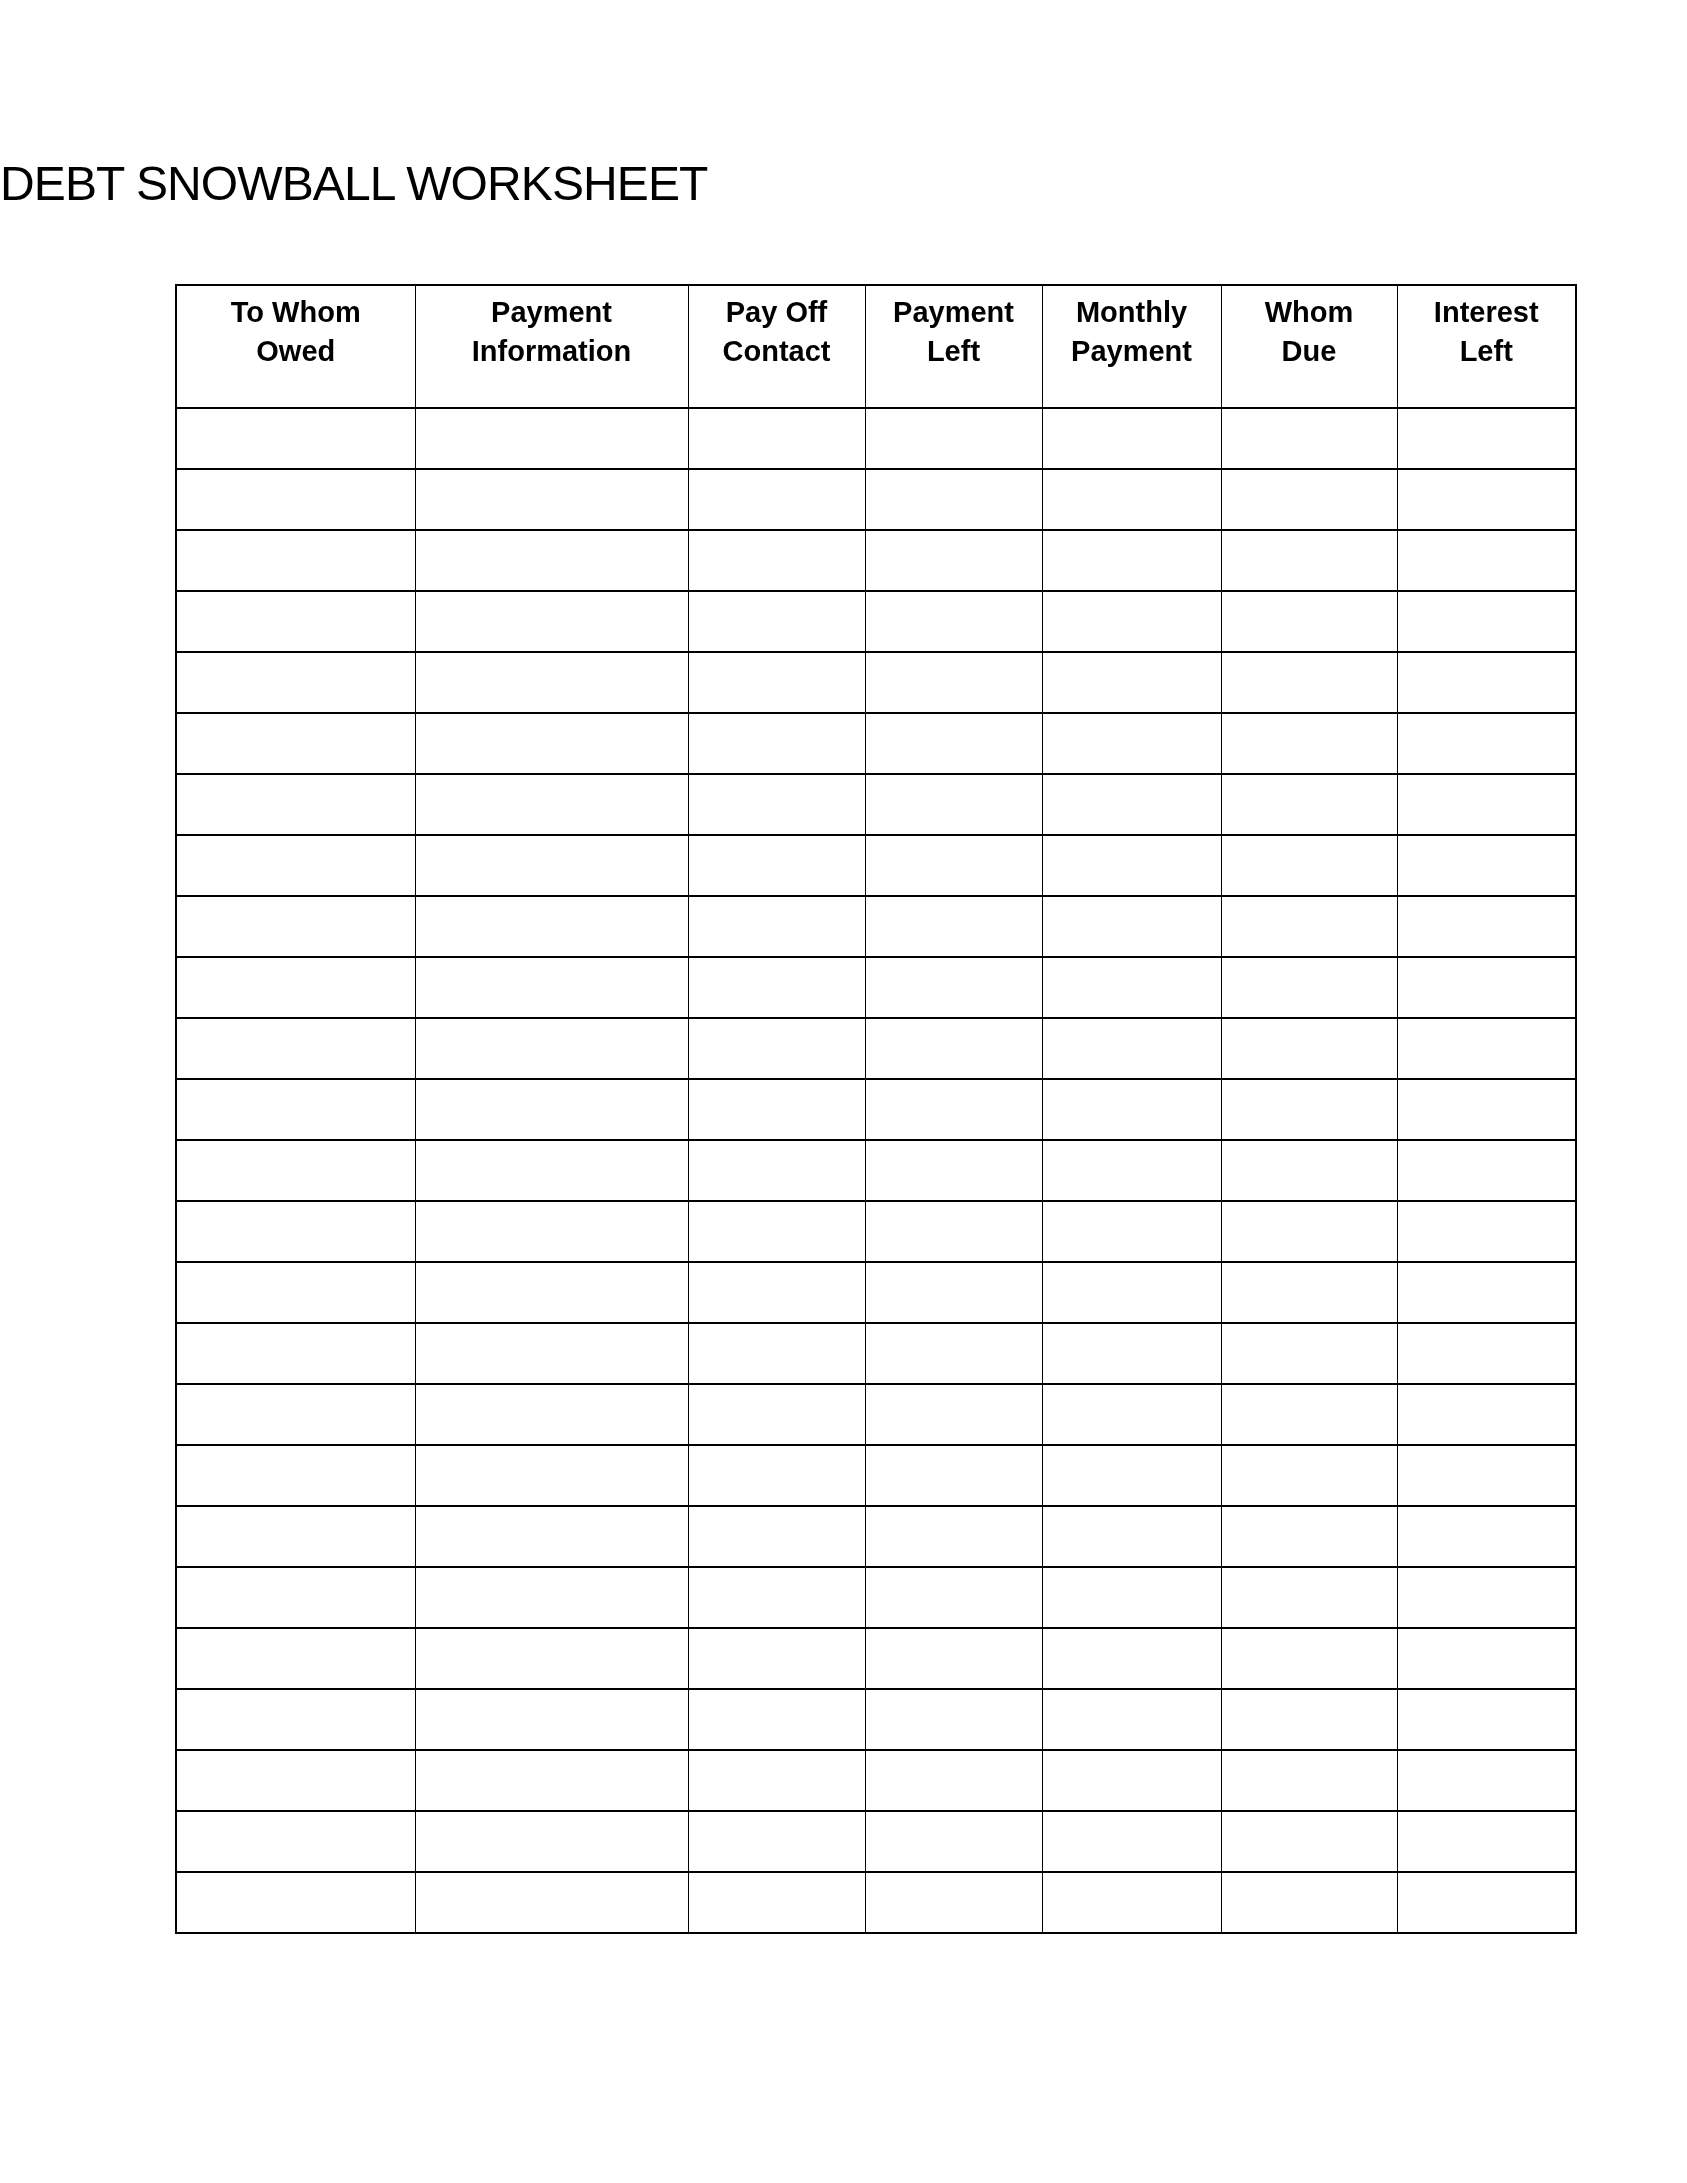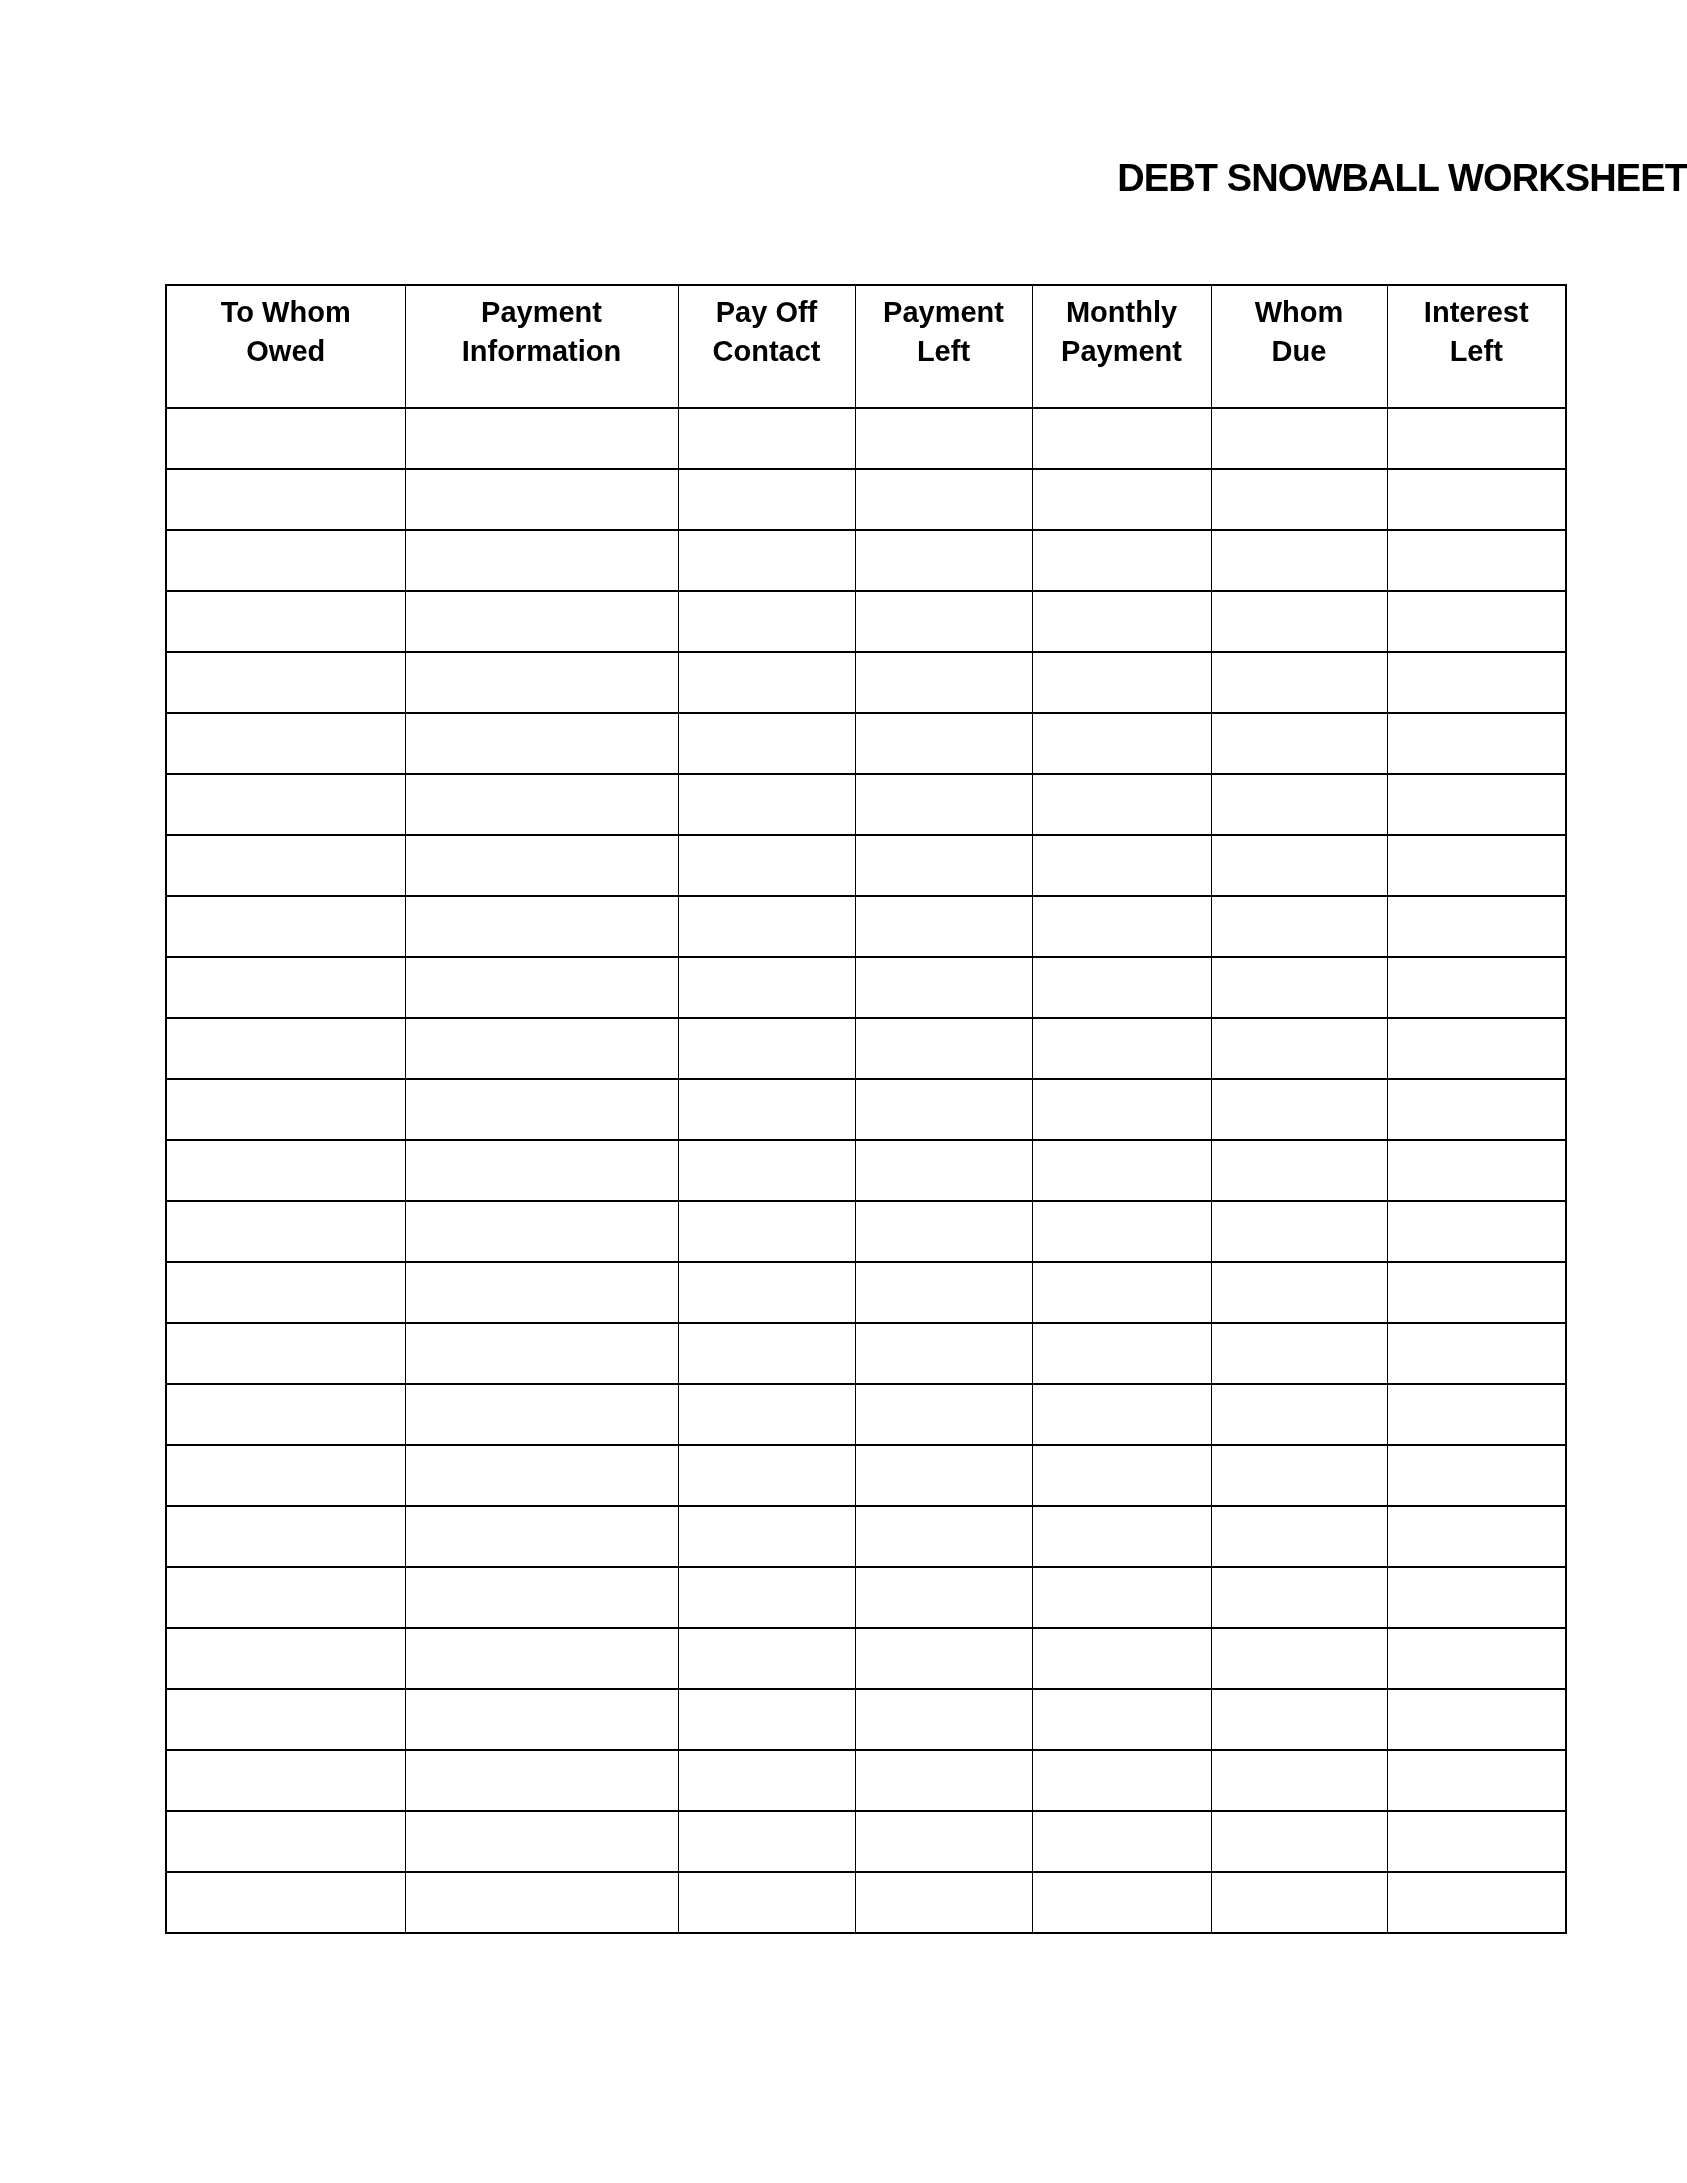--- a/index.html
+++ b/index.html
@@ -21,30 +21,30 @@
     width: 1687px;
     height: 2184px;
     background: #ffffff;
     overflow: hidden;
   }
   .title {
     position: absolute;
     top: 158px;
     left: 0;
     width: 1687px;
-    text-align: right;
-    font-size: 38px;
-    font-weight: 700;
+    text-align: left;
+    font-size: 48px;
+    font-weight: 400;
     letter-spacing: -0.9px;
     color: #000000;
     line-height: 1.1;
   }
   table.worksheet {
     position: absolute;
-    left: 165px;
+    left: 175px;
     top: 284px;
     width: 1401px;
     table-layout: fixed;
     border-collapse: collapse;
     border: 2.6px solid #000000;
     background: #fde047;
   }
   table.worksheet col.c1 { width: 239px; }
   table.worksheet col.c2 { width: 273px; }
   table.worksheet col.c3 { width: 177px; }

